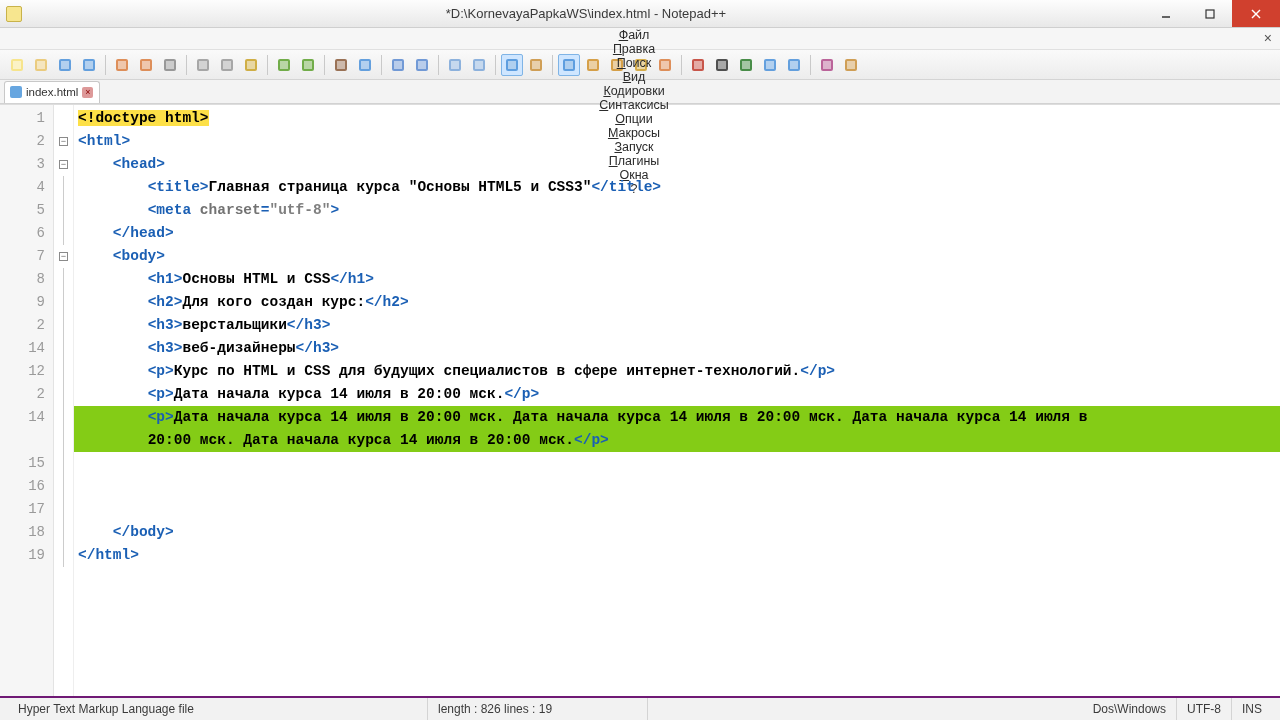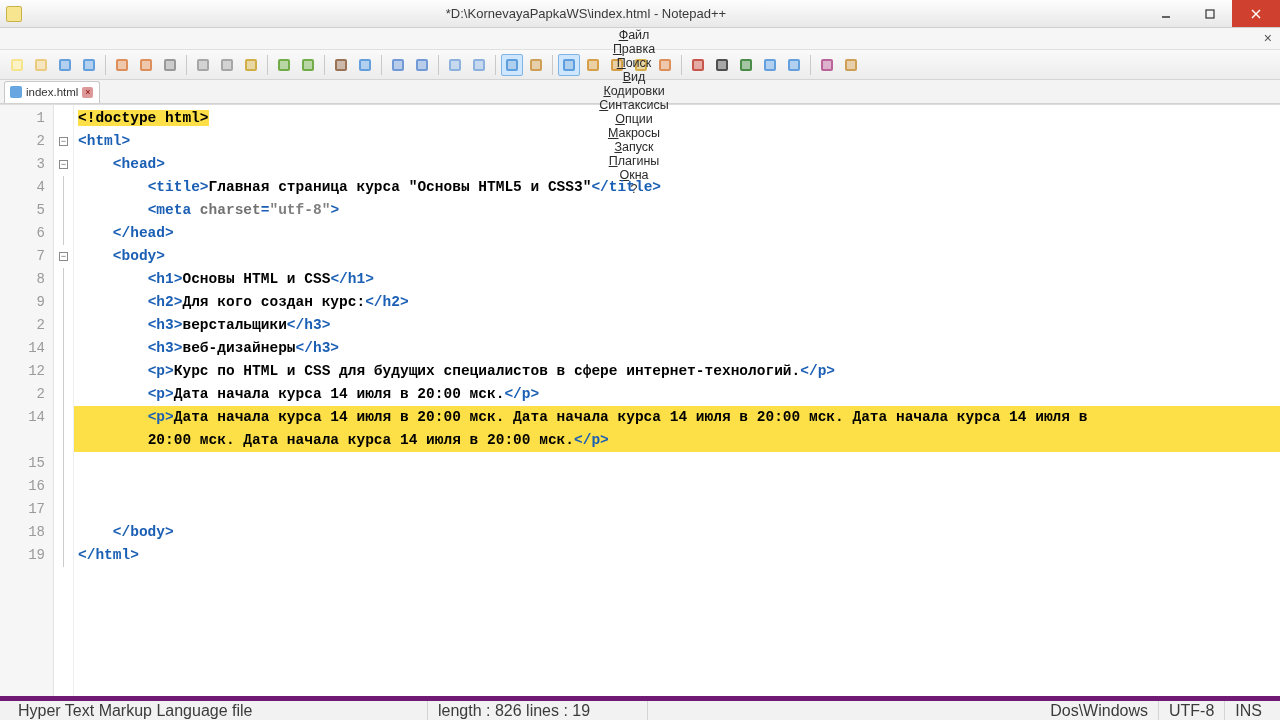--- a/index.html
+++ b/index.html
@@ -25,27 +25,27 @@
   .file-tab .tab-close { width: 11px; height: 11px; background: #d99; border-radius: 2px; font-size: 9px; line-height: 11px; text-align: center; color: #800; }
   .editor-wrap { display: flex; height: calc(720px - 28px - 22px - 30px - 24px - 24px); background: #fff; border-top: 1px solid #ddd; }
   .gutter { width: 54px; background: #f6f6f6; border-right: 1px solid #e3e3e3; font-family: Consolas, "Courier New", monospace; font-size: 14px; color: #9a9a9a; text-align: right; padding-top: 2px; }
   .gutter .ln { height: 23px; line-height: 23px; padding-right: 8px; }
   .fold-col { width: 20px; background: #fff; border-right: 1px solid #eee; padding-top: 2px; }
   .fold-col .fc { height: 23px; display: flex; align-items: center; justify-content: center; }
   .fold-box { width: 9px; height: 9px; border: 1px solid #8a8a8a; font-size: 9px; line-height: 7px; text-align: center; color: #666; background: #fff; }
   .fold-line { width: 1px; height: 23px; background: #ccc; }
   .code { flex: 1; font-family: Consolas, "Courier New", monospace; font-size: 14.5px; line-height: 23px; padding-top: 2px; white-space: pre; color: #000; font-weight: bold; overflow: hidden; position: relative; }
   .code .row { height: 23px; padding-left: 4px; }
-  .code .row.hl { background: #fde047; }
+  .code .row.hl { background: #84cc16; }
   .tg { color: #1a5fb4; }
   .attr { color: #737373; }
   .str { color: #7f7f7f; }
   .txt { color: #000; }
   .sel { background: #fde047; }
-  .statusbar { height: 24px; background: #f2f2f2; border-top: 5px solid #701a75; display: flex; align-items: center; font-size: 16px; color: #3b3b3b; padding: 0 8px; }
+  .statusbar { height: 24px; background: #f2f2f2; border-top: 2px solid #701a75; display: flex; align-items: center; font-size: 12px; color: #3b3b3b; padding: 0 8px; }
   .sb-cell { padding: 0 10px; border-right: 1px solid #d4d4d4; height: 100%; display: flex; align-items: center; }
   .sb-cell:last-child { border-right: none; }
   .sb-spacer { flex: 1; }
   .tb-ico { width: 16px; height: 16px; }
 </style>
 </head>
 <body>
 
 <div class="titlebar">
   <div class="icon"></div>

